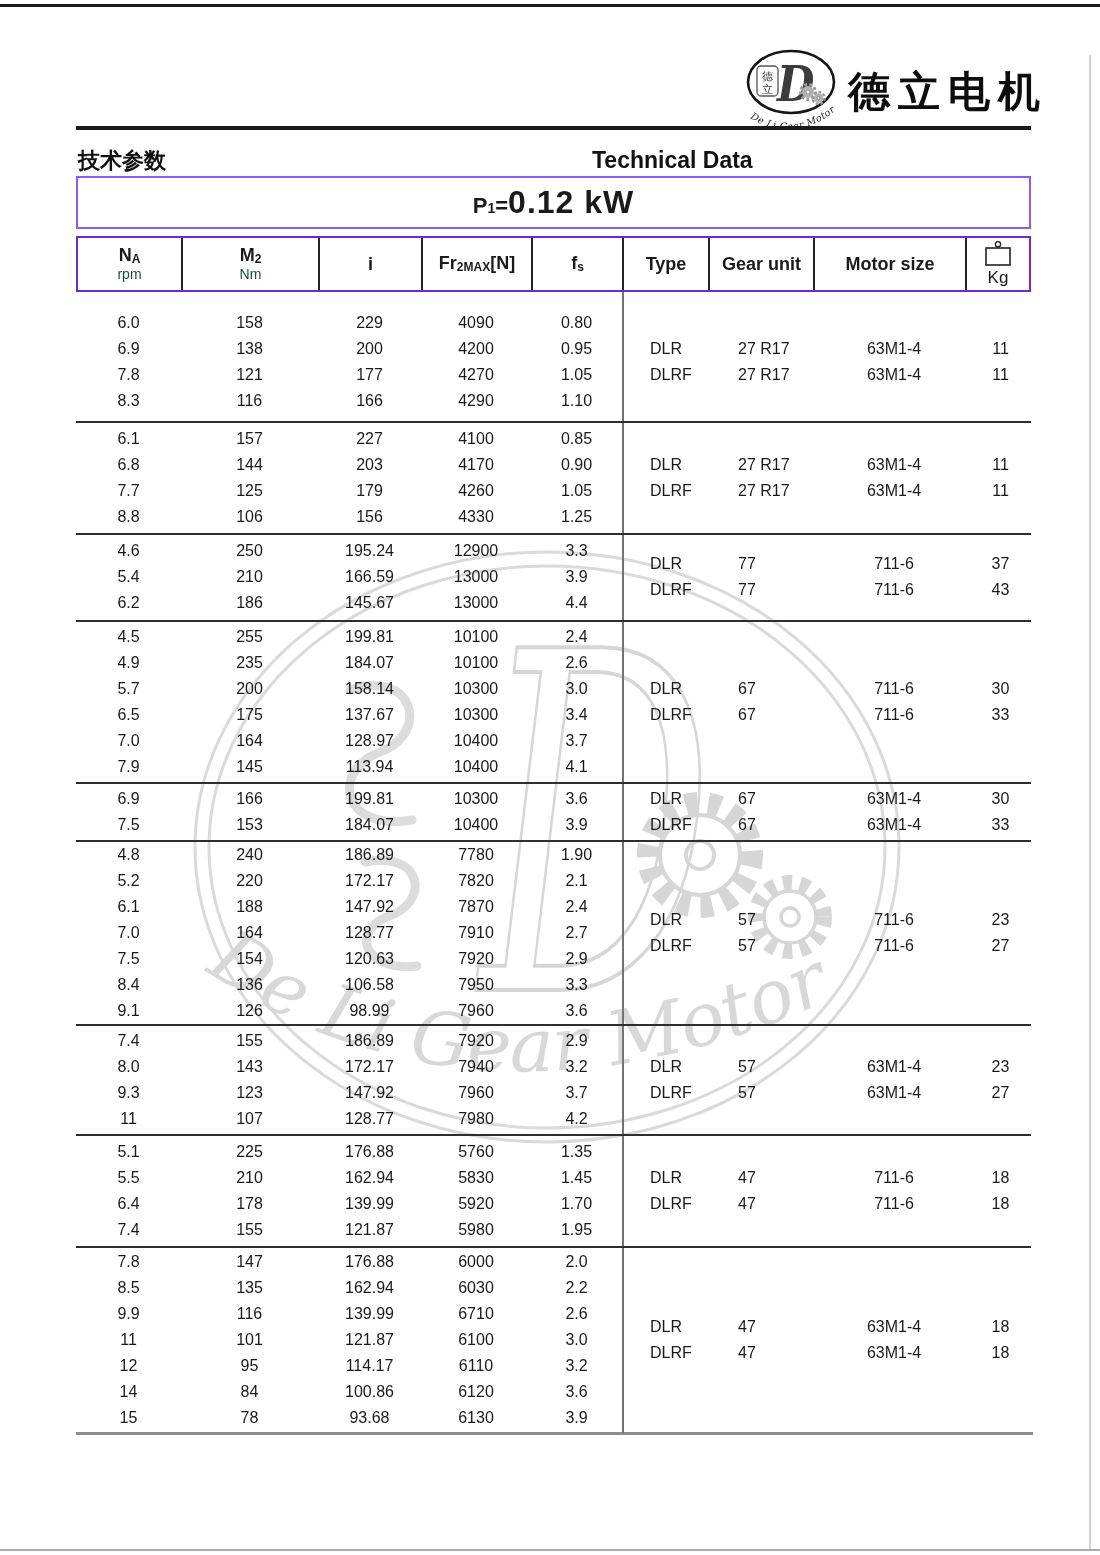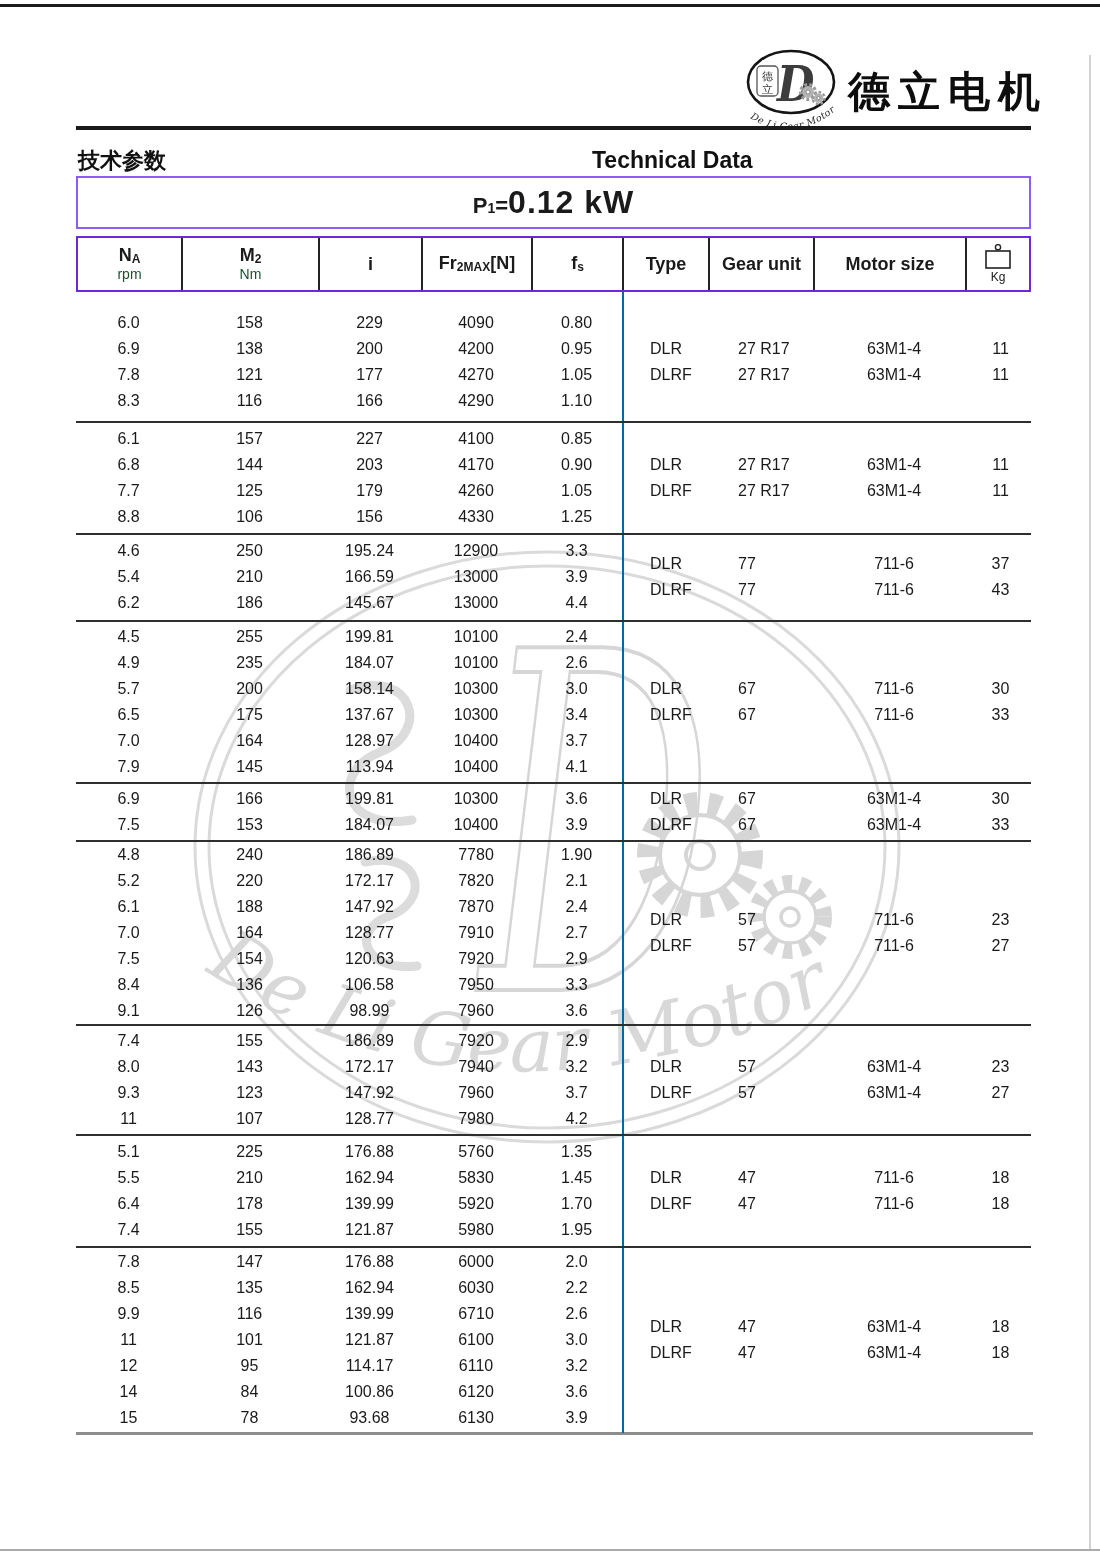--- a/index.html
+++ b/index.html
@@ -29,29 +29,29 @@
   
   .thead{position:absolute;left:76px;top:236px;width:955px;height:56px;box-sizing:border-box;
          border:2px solid #6d28d9;display:grid;z-index:2;background:#fff;
          grid-template-columns:105px 137px 103px 110px 91px 86px 105px 152px 62px;}
   .hcell{border-right:2px solid #222;display:flex;flex-direction:column;align-items:center;
          justify-content:center;line-height:1.12;}
   .hcell:last-child{border-right:none;}
   .h-main{font-weight:bold;font-size:18px;}
   .h-sub{font-size:12px;font-weight:bold;vertical-align:-2px;}
   .h-unit{font-size:14px;color:#14532d;}
-  .kg-unit{font-size:12px;margin-top:1px;}
+  .kg-unit{font-size:17px;margin-top:1px;}
   
   .data{position:absolute;left:76px;top:292px;width:955px;z-index:1;}
   .group{display:flex;align-items:stretch;}
   .group.sep{border-bottom:2px solid #2e2e2e;}
   .group > .g-left,.group > .g-right{padding-top:var(--pt,2px);padding-bottom:var(--pb,2px);}
   .g-left{width:546px;display:grid;grid-template-columns:105px 137px 103px 110px 91px;align-content:center;}
   .dcell{height:26px;display:flex;align-items:center;justify-content:center;font-size:16px;}
-  .g-right{flex:1;border-left:2px solid #0369a1;display:flex;flex-direction:column;justify-content:center;}
+  .g-right{flex:1;border-left:2px solid #737373;display:flex;flex-direction:column;justify-content:center;}
   .v-row{display:grid;grid-template-columns:84px 110px 152px 61px;height:26px;align-items:center;font-size:16px;}
   .v-type{padding-left:26px;}
   .v-gear{padding-left:30px;}
   .v-motor{text-align:center;}
   .v-kg{text-align:center;}
   
   .watermark{position:absolute;left:150px;top:540px;z-index:0;pointer-events:none;}
   
   .page-num{position:absolute;left:0;top:1444px;width:1100px;text-align:center;font-size:19px;color:#222;}
 </style>

